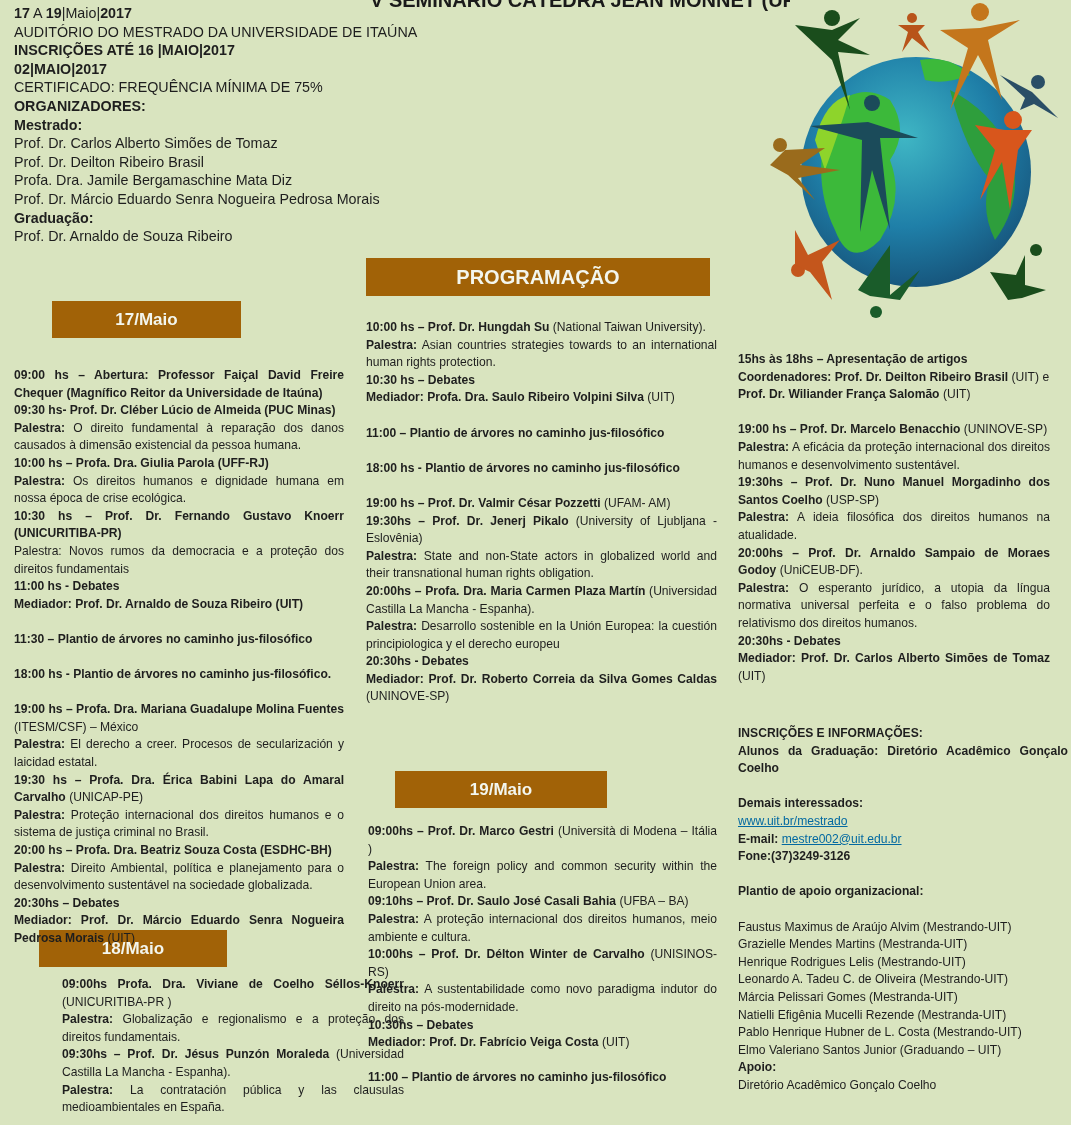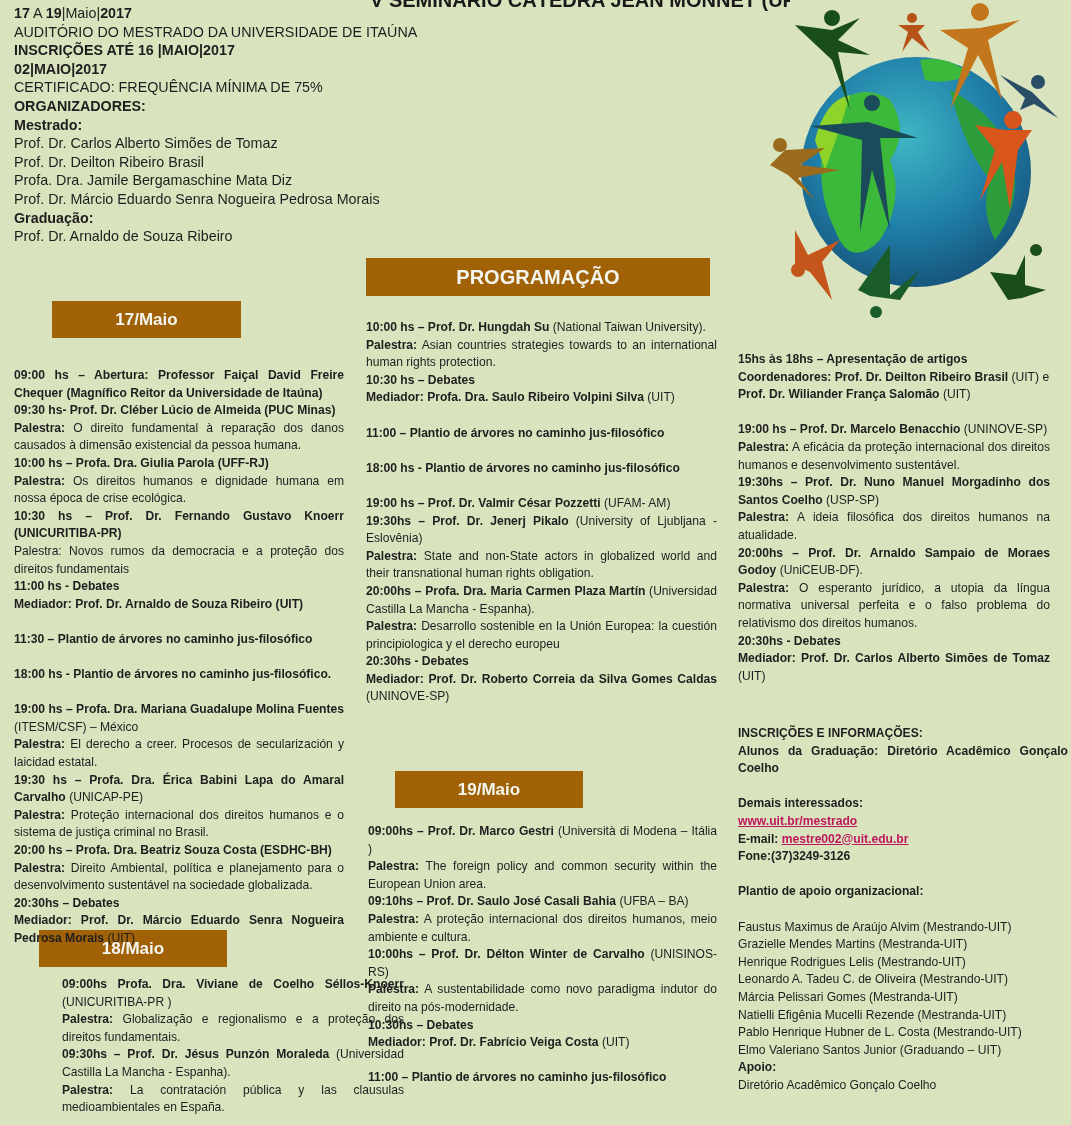--- a/index.html
+++ b/index.html
@@ -16,21 +16,21 @@
   .hdr { position:absolute; left:14px; top:4px; width:440px; font-size:14.3px; line-height:18.6px; }
   .hdr div { white-space:nowrap; }
   .b { font-weight:bold; }
   .banner {
     position:absolute; background:#a16207; color:#f3f6ee; font-weight:bold;
     display:flex; align-items:center; justify-content:center;
   }
   .col { position:absolute; font-size:12.1px; line-height:17.6px; text-align:justify; }
   .col p { margin:0; }
   .col .gap { height:17.6px; }
-  .lnk { color:#be185d; text-decoration:underline; font-weight:bold; }
+  .lnk { color:#0369a1; text-decoration:underline; font-weight:normal; }
   .globe-wrap { position:absolute; left:740px; top:0; width:330px; height:325px; }
 </style>
 </head>
 <body>
 
 <div class="title-clip">V SEMINÁRIO CÁTEDRA JEAN MONNET  (UFMG/UIT)</div>
 
 <div class="hdr">
   <div>
     <span class="b">17</span><span> A </span><span class="b">19</span><span>|Maio|</span><span class="b">2017</span>
@@ -102,21 +102,21 @@
     <g fill="#1a4d1c">
         <circle cx="296" cy="250" r="6"></circle>
         <path d="M250,272 L276,275 L285,255 L285,285 L306,290 L282,298 L268,300 Z"></path>
       </g>
   </svg>
 </div>
 
 <div class="banner" style="left:366px;top:258px;width:344px;height:38px;font-size:20px;">PROGRAMAÇÃO</div>
 <div class="banner" style="left:52px;top:301px;width:189px;height:37px;font-size:17px;">17/Maio</div>
 <div class="banner" style="left:39px;top:930px;width:188px;height:37px;font-size:17px;">18/Maio</div>
-<div class="banner" style="left:395px;top:771px;width:188px;height:37px;font-size:17px;">19/Maio</div>
+<div class="banner" style="left:395px;top:771px;width:212px;height:37px;font-size:17px;">19/Maio</div>
 
 <div class="col" id="col1" style="left:14px;top:355px;width:330px;margin-top:12px;">
     <p><span class="b">09:00 hs – Abertura: Professor Faiçal David Freire Chequer (Magnífico Reitor da Universidade de Itaúna)</span></p>
     <p><span class="b">09:30 hs- Prof. Dr. Cléber Lúcio de Almeida (PUC Minas)</span></p>
     <p><span class="b">Palestra:</span><span> O direito fundamental à reparação dos danos causados à dimensão existencial da pessoa humana.</span></p>
     <p><span class="b">10:00 hs – Profa. Dra. Giulia Parola (UFF-RJ)</span></p>
     <p><span class="b">Palestra:</span><span> Os direitos humanos e dignidade humana em nossa época de crise ecológica.</span></p>
     <p><span class="b">10:30 hs – Prof. Dr. Fernando Gustavo Knoerr (UNICURITIBA-PR)</span></p>
     <p><span>Palestra: Novos rumos da democracia e a proteção dos direitos fundamentais</span></p>
     <p><span class="b">11:00 hs - Debates</span></p>

